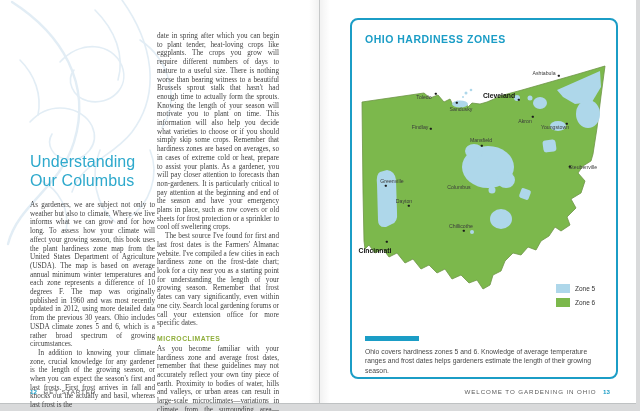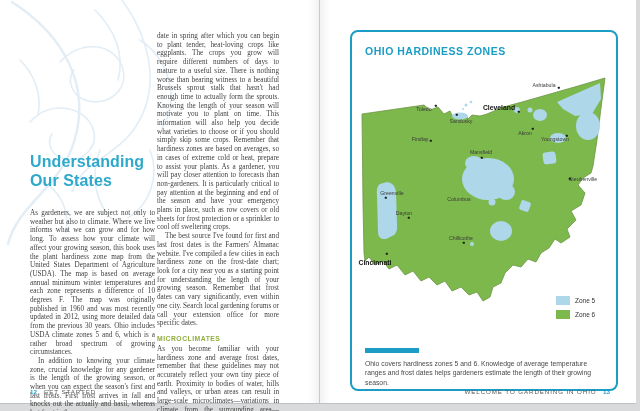--- a/index.html
+++ b/index.html
@@ -13,33 +13,33 @@
   .gutter-shade-l{position:absolute;left:309px;top:0;width:10px;height:403px;background:linear-gradient(to right,rgba(0,0,0,0),rgba(0,0,0,0.05));}
   .gutter-shade-r{position:absolute;left:320px;top:0;width:10px;height:403px;background:linear-gradient(to left,rgba(0,0,0,0),rgba(0,0,0,0.05));}
 
   
   .deco{position:absolute;left:0;top:0;pointer-events:none;}
   .deco path{fill:none;stroke:var(--deco-blue);stroke-width:1.6;stroke-linecap:round;}
   .deco .thick{stroke-width:2.4;}
 
   
   .left-col{position:absolute;left:30px;top:153px;width:125px;}
-  .section-heading{margin:0 0 19px 0;font-size:16px;line-height:18.5px;font-weight:bold;color:var(--heading-teal);letter-spacing:.1px;}
+  .section-heading{margin:0 0 11px 0;font-size:16px;line-height:18.5px;font-weight:normal;color:var(--heading-teal);letter-spacing:.1px;}
   .bodytxt{margin:0;font-family:"Liberation Serif",serif;font-size:7.2px;line-height:8.7px;color:var(--body-text);text-align:justify;}
   .indent{text-indent:8px;}
   .right-col{position:absolute;left:157px;top:32px;width:122px;}
   .subhead{margin:7px 0 3px 0;font-size:6.8px;font-weight:bold;letter-spacing:.5px;color:var(--subhead-green);}
 
   .footer{position:absolute;top:388px;font-size:6.2px;letter-spacing:.9px;color:var(--footer-text);}
   .footer-left{left:30px;}
   .footer-right{right:26px;text-align:right;}
   .pagenum{color:var(--accent-teal);font-weight:bold;letter-spacing:0;margin:0 4px;}
 
   
-  .map-box{position:absolute;left:30px;top:18px;width:264px;height:357px;border:2.5px solid var(--accent-teal);border-radius:8px;background:#fff;margin-top:12px;}
+  .map-box{position:absolute;left:30px;top:18px;width:264px;height:357px;border:2.5px solid var(--accent-teal);border-radius:8px;background:#fff;}
   .box-title{position:absolute;left:13px;top:13px;margin:0;font-size:10.5px;font-weight:bold;letter-spacing:.5px;color:var(--accent-teal);}
   .map-area{position:absolute;left:2px;top:42px;width:260px;height:235px;}
   .map-area svg{position:absolute;left:0;top:0;}
   .state{fill:var(--zone6-green);stroke:#6d9446;stroke-width:.8;}
   .zone5 *{fill:var(--zone5-blue);}
   .city-layer{position:absolute;left:0;top:0;width:260px;height:235px;}
   .city{position:absolute;transform:translate(-50%,-50%);font-size:5.2px;color:#3b3b3b;white-space:nowrap;}
   .city.major{font-size:6.8px;font-weight:bold;color:#111;}
   .citydot{position:absolute;width:2.4px;height:2.4px;background:#1a1a1a;border-radius:.5px;transform:translate(-50%,-50%);}
   .legend{position:absolute;left:204px;top:264px;}
@@ -63,21 +63,21 @@
         <path d="M30,122 C50,100 82,106 92,126 C100,144 86,162 66,159 C52,157 46,144 52,134"></path>
         <path d="M140,40 C170,60 180,100 162,128"></path>
         <path d="M95,10 C115,30 125,55 118,80"></path>
         <path d="M20,60 C35,75 42,95 38,115"></path>
         <path d="M150,150 C160,175 150,205 128,218"></path>
         <path d="M40,180 C60,190 70,210 66,232"></path>
         <path d="M100,150 C90,175 95,205 115,222"></path>
       </svg>
 
       <div class="left-col">
-        <h1 class="section-heading"><span>Understanding</span><br><span>Our States</span></h1>
+        <h1 class="section-heading"><span>Understanding</span><br><span>Our Columbus</span></h1>
         <p class="bodytxt">As gardeners, we are subject not only to weather but also to climate. Where we live informs what we can grow and for how long. To assess how your climate will affect your growing season, this book uses the plant hardiness zone map from the United States Department of Agriculture (USDA). The map is based on average annual minimum winter temperatures and each zone represents a difference of 10 degrees F. The map was originally published in 1960 and was most recently updated in 2012, using more detailed data from the previous 30 years. Ohio includes USDA climate zones 5 and 6, which is a rather broad spectrum of growing circumstances.</p>
         <p class="bodytxt indent">In addition to knowing your climate zone, crucial knowledge for any gardener is the length of the growing season, or when you can expect the season's first and last frosts. First frost arrives in fall and knocks out the actually and basil, whereas last frost is the</p>
       </div>
 
       <div class="right-col">
         <p class="bodytxt">date in spring after which you can begin to plant tender, heat-loving crops like eggplants. The crops you grow will require different numbers of days to mature to a useful size. There is nothing worse than bearing witness to a beautiful Brussels sprout stalk that hasn't had enough time to actually form the sprouts. Knowing the length of your season will motivate you to plant on time. This information will also help you decide what varieties to choose or if you should simply skip some crops. Remember that hardiness zones are based on averages, so in cases of extreme cold or heat, prepare to assist your plants. As a gardener, you will pay closer attention to forecasts than non-gardeners. It is particularly critical to pay attention at the beginning and end of the season and have your emergency plans in place, such as row covers or old sheets for frost protection or a sprinkler to cool off sweltering crops.</p>
         <p class="bodytxt indent">The best source I've found for first and last frost dates is the Farmers' Almanac website. I've compiled a few cities in each hardiness zone on the frost-date chart; look for a city near you as a starting point for understanding the length of your growing season. Remember that frost dates can vary significantly, even within one city. Search local gardening forums or call your extension office for more specific dates.</p>
         <h3 class="subhead">MICROCLIMATES</h3>
         <p class="bodytxt">As you become familiar with your hardiness zone and average frost dates, remember that these guidelines may not accurately reflect your own tiny piece of earth. Proximity to bodies of water, hills and valleys, or urban areas can result in large-scale microclimates—variations in climate from the surrounding area—within a particular zone.</p>
       </div>

